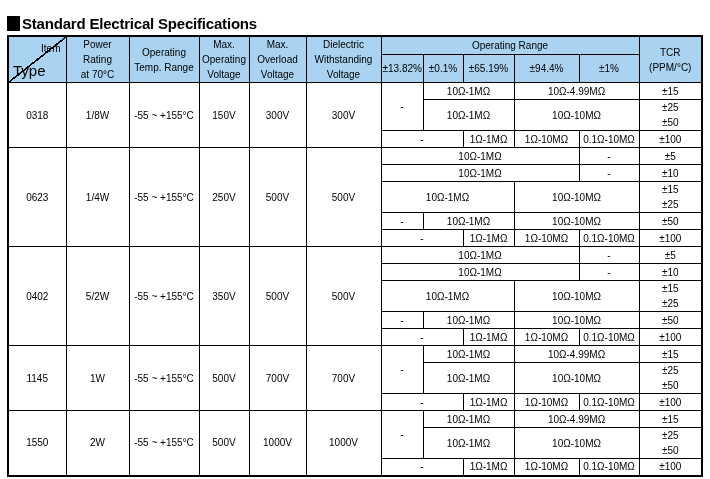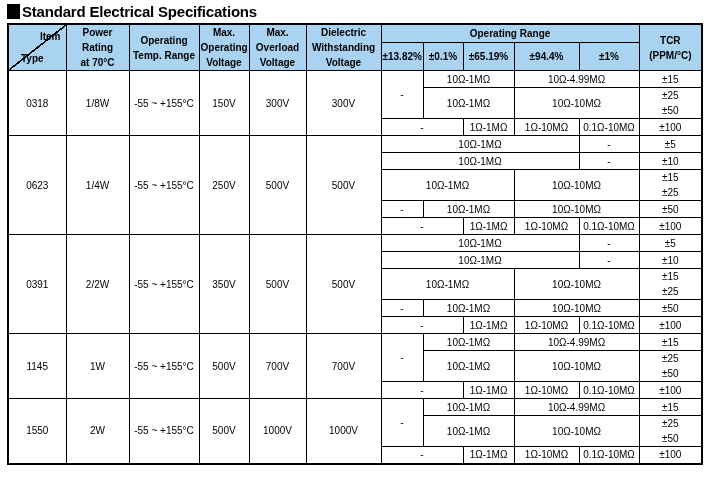--- a/index.html
+++ b/index.html
@@ -6,21 +6,21 @@
     margin: 0;
     padding: 0;
     background: #ffffff;
     width: 710px;
     height: 479px;
     overflow: hidden;
     font-family: "Liberation Sans", sans-serif;
     color: #000;
   }
   .page {
-    padding: 2px 0 0 7px;
+    padding: 14px 0 0 7px;
     width: 703px;
   }
   .section-title {
     display: flex;
     align-items: center;
     height: 19px;
     margin-bottom: 2px;
   }
   .title-bullet {
     display: inline-block;
@@ -45,21 +45,21 @@
     padding: 0 1px;
     text-align: center;
     vertical-align: middle;
     font-size: 10px;
     line-height: 15px;
     white-space: pre-line;
     overflow: hidden;
   }
   thead td {
     background: #a9d3f0;
-    font-weight: bold;
+    font-weight: normal;
     line-height: 13px;
   }
   tr.h1 { height: 18px; }
   tr.h2 { height: 27px; }
   tbody tr { height: 17px; }
   td.tcr-cell { line-height: 16px; }
   
   td.corner {
     position: relative;
     background-image: linear-gradient(to bottom right,
@@ -70,22 +70,22 @@
   }
   td.corner .corner-item {
     position: absolute;
     top: 4px;
     right: 5px;
     font-size: 10px;
   }
   td.corner .corner-type {
     position: absolute;
     bottom: 4px;
-    left: 12px;
-    font-size: 10px;
+    left: 4px;
+    font-size: 15px;
   }
 </style>
 </head>
 <body>
 
 <div class="page">
 
   <div class="section-title">
     <span class="title-bullet"></span>
     <span class="title-text">Standard Electrical Specifications</span>
@@ -193,22 +193,22 @@
           <td class="tcr-cell">±50</td>
         </tr>
         <tr>
           <td colspan="2">-</td>
           <td>1Ω-1MΩ</td>
           <td>1Ω-10MΩ</td>
           <td>0.1Ω-10MΩ</td>
           <td class="tcr-cell">±100</td>
         </tr>
         <tr>
-          <td rowspan="5">0391</td>
-          <td rowspan="5">2/2W</td>
+          <td rowspan="5">0402</td>
+          <td rowspan="5">5/2W</td>
           <td rowspan="5">-55 ~ +155°C</td>
           <td rowspan="5">350V</td>
           <td rowspan="5">500V</td>
           <td rowspan="5">500V</td>
           <td colspan="4">10Ω-1MΩ</td>
           <td>-</td>
           <td class="tcr-cell">±5</td>
         </tr>
         <tr>
           <td colspan="4">10Ω-1MΩ</td>

